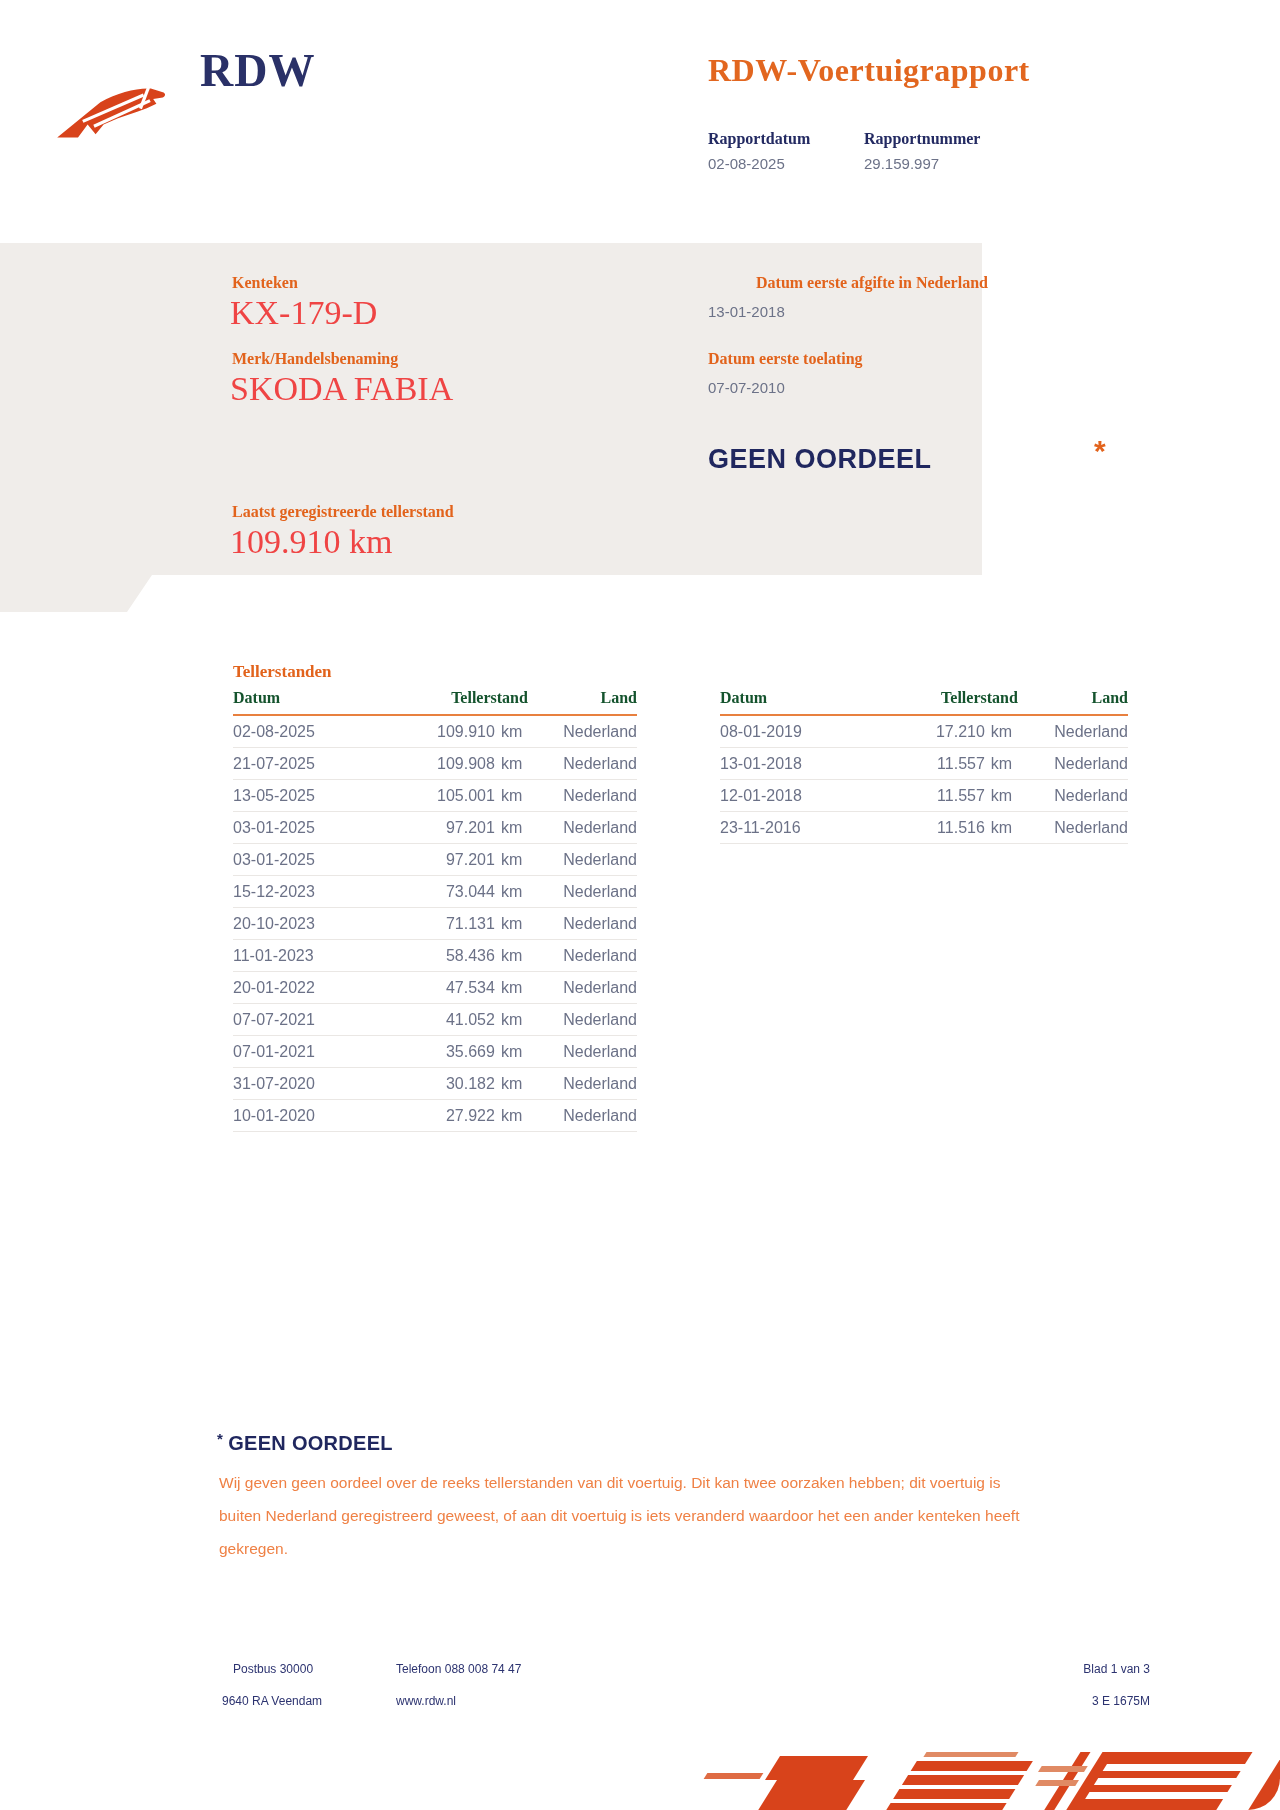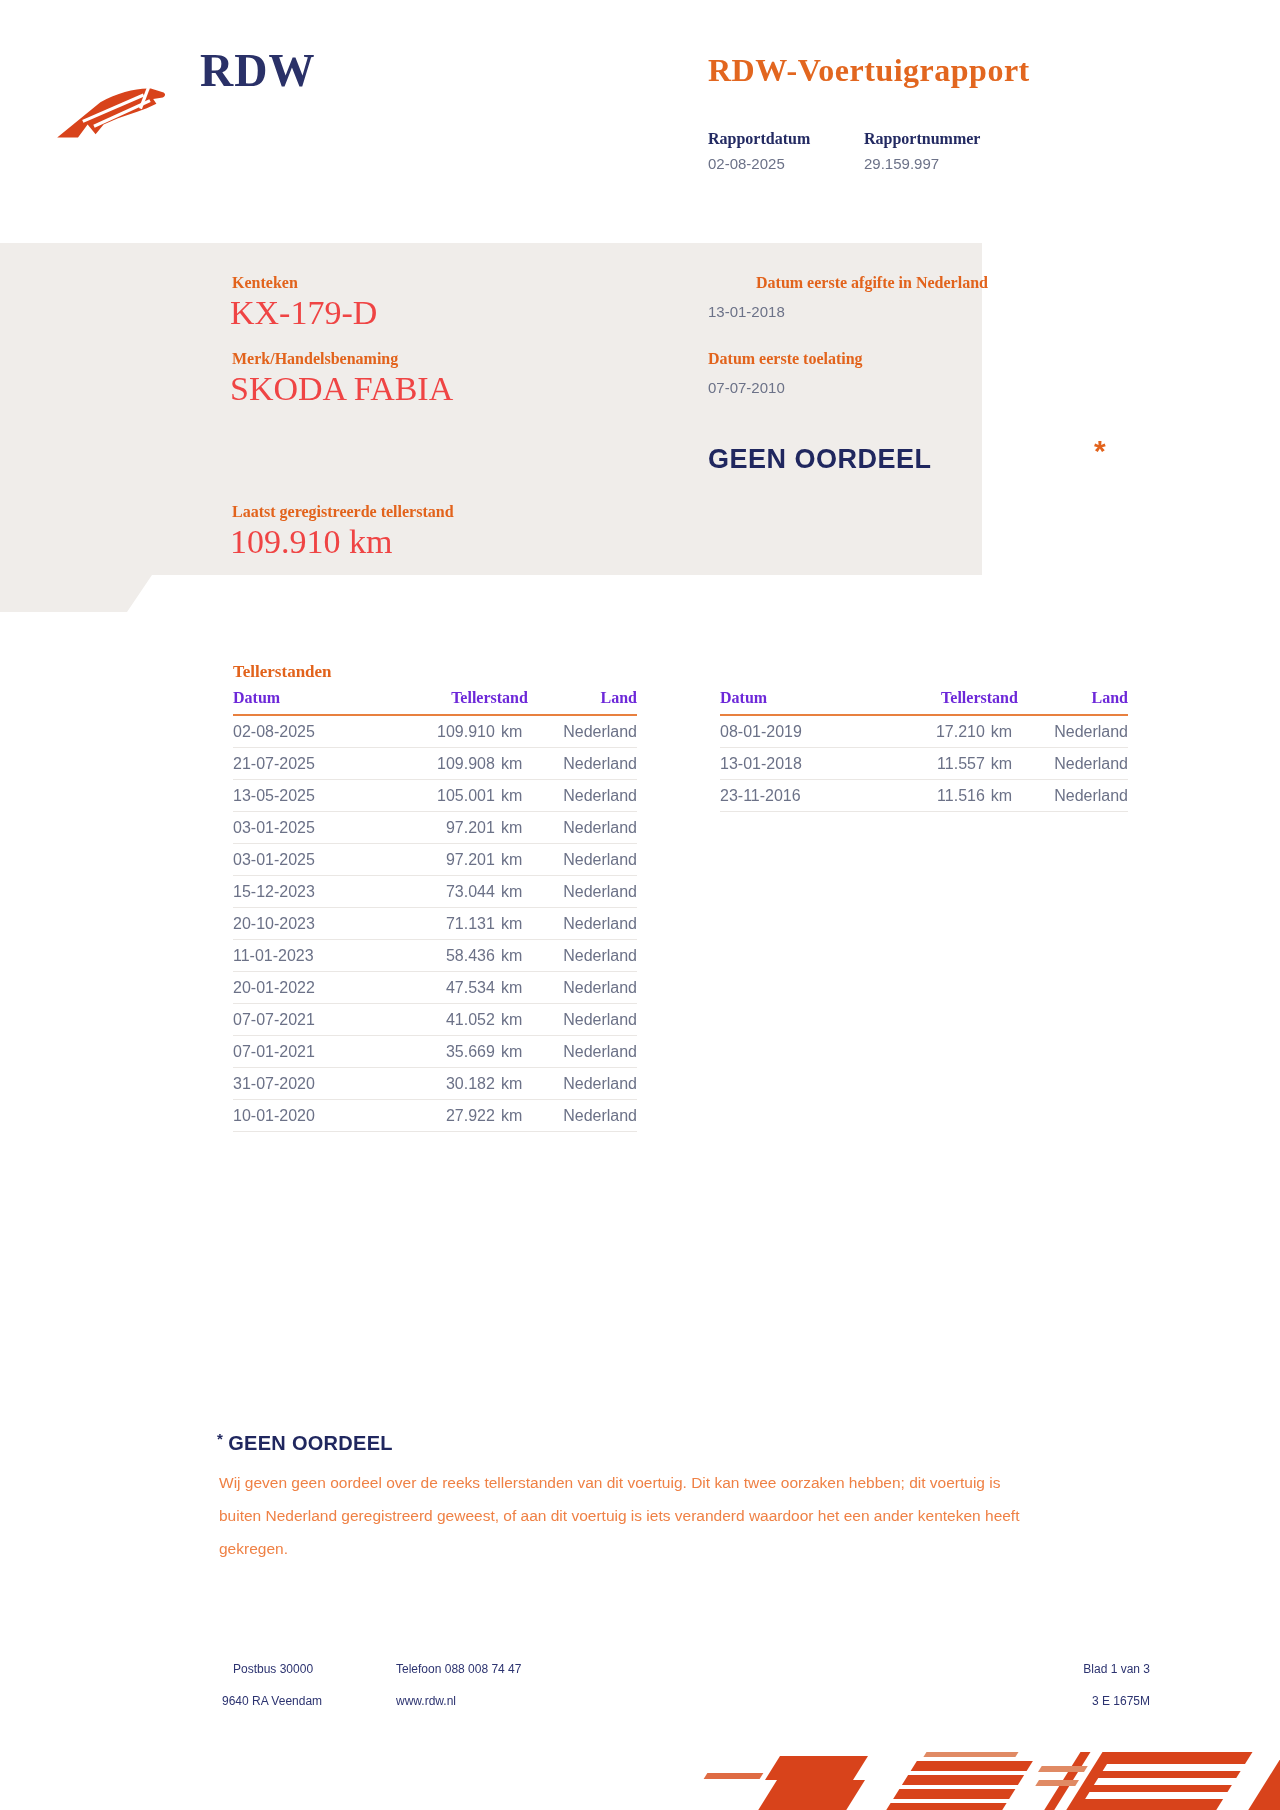--- a/index.html
+++ b/index.html
@@ -1,17 +1,17 @@
 <!DOCTYPE html>
 <html><head>
 <meta charset="utf-8">
 <style>
   html,body{margin:0;padding:0;background:#ffffff;}
   .page{position:relative;width:1280px;height:1810px;background:#ffffff;overflow:hidden;
-        font-family:"Liberation Sans",sans-serif;}
+        font-family:"Liberation Sans",sans-serif;border-radius:32px;}
 
   
   .logo-icon{position:absolute;left:54px;top:68px;width:120px;height:78px;}
   .logo-text{position:absolute;left:200px;top:44px;
              font:600 46px "Liberation Serif",serif;color:#2a3168;letter-spacing:1px;}
   .title{position:absolute;left:708px;top:52px;margin:0;
          font:700 32px "Liberation Serif",serif;color:#e2661f;letter-spacing:.5px;}
   .meta{position:absolute;left:708px;top:130px;display:flex;}
   .meta-col{min-width:156px;margin-right:0;}
   .meta-label{font:700 16px "Liberation Serif",serif;color:#232a62;}
@@ -39,21 +39,21 @@
            font:800 27px "Liberation Sans",sans-serif;color:#20275f;letter-spacing:.5px;}
   .verdict-star{position:absolute;left:1094px;top:434px;
            font:700 30px "Liberation Sans",sans-serif;color:#e2631c;}
 
   
   .section-title{position:absolute;left:233px;top:662px;
                  font:700 17px "Liberation Serif",serif;color:#e2631c;}
   .tbl{position:absolute;top:689px;border-collapse:collapse;table-layout:fixed;}
   .tbl-left{left:233px;width:404px;}
   .tbl-right{left:720px;width:408px;}
-  .tbl th{font:700 16px "Liberation Serif",serif;color:#6d28d9;
+  .tbl th{font:700 16px "Liberation Serif",serif;color:#14532d;
           padding:0 0 7px 0;border-bottom:2px solid #e8803f;}
   .tbl td{font:16px "Liberation Sans",sans-serif;color:#6b7187;
           padding:7px 0 6px 0;border-bottom:1px solid #eae7e4;}
   th.c-datum,td.c-datum{text-align:left;width:39%;}
   th.c-stand,td.c-stand{text-align:right;width:34%;}
   th.c-land,td.c-land{text-align:right;width:27%;}
   .stand-unit{display:inline-block;width:27px;text-align:left;padding-left:6px;}
 
   
   .footnote{position:absolute;left:217px;top:1430px;width:806px;}
@@ -213,20 +213,25 @@
           <td class="c-datum">08-01-2019</td>
           <td class="c-stand"><span class="stand-val">17.210</span><span class="stand-unit">km</span></td>
           <td class="c-land">Nederland</td>
         </tr>
         <tr>
           <td class="c-datum">13-01-2018</td>
           <td class="c-stand"><span class="stand-val">11.557</span><span class="stand-unit">km</span></td>
           <td class="c-land">Nederland</td>
         </tr>
         <tr>
+          <td class="c-datum">12-01-2018</td>
+          <td class="c-stand"><span class="stand-val">11.557</span><span class="stand-unit">km</span></td>
+          <td class="c-land">Nederland</td>
+        </tr>
+        <tr>
           <td class="c-datum">23-11-2016</td>
           <td class="c-stand"><span class="stand-val">11.516</span><span class="stand-unit">km</span></td>
           <td class="c-land">Nederland</td>
         </tr>
       </tbody>
   </table>
 
   <div class="footnote">
     <div class="fn-title">
       <span class="fn-star">*</span><span>GEEN OORDEEL</span>

